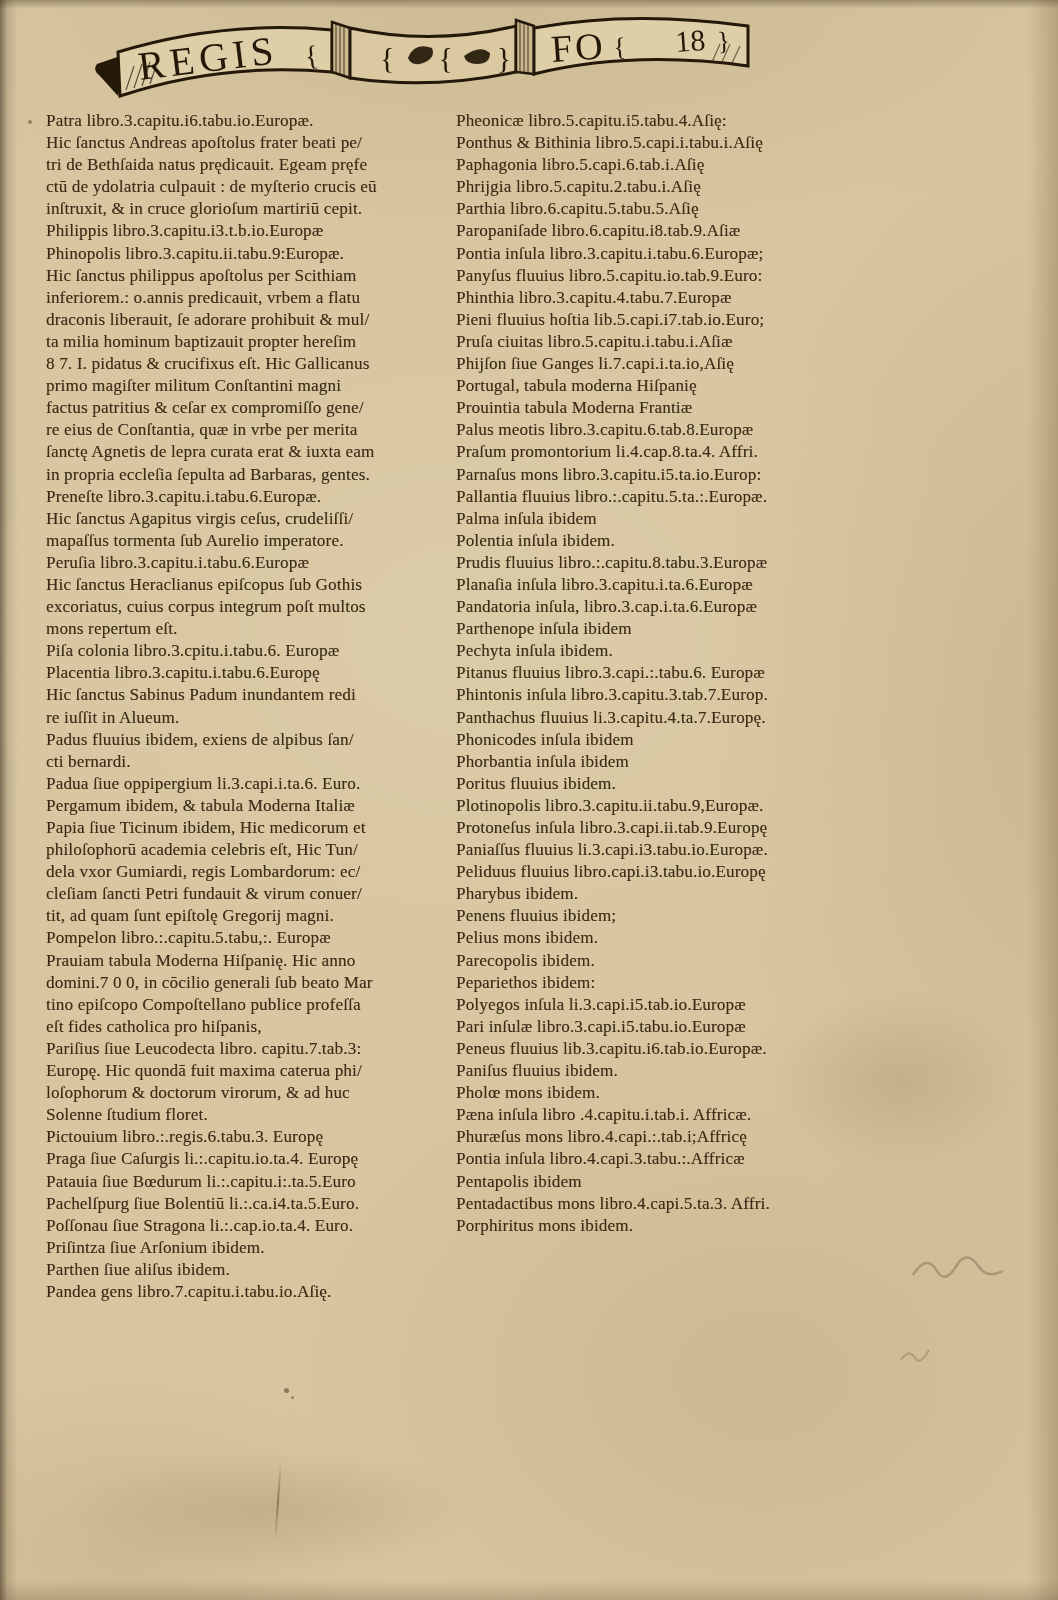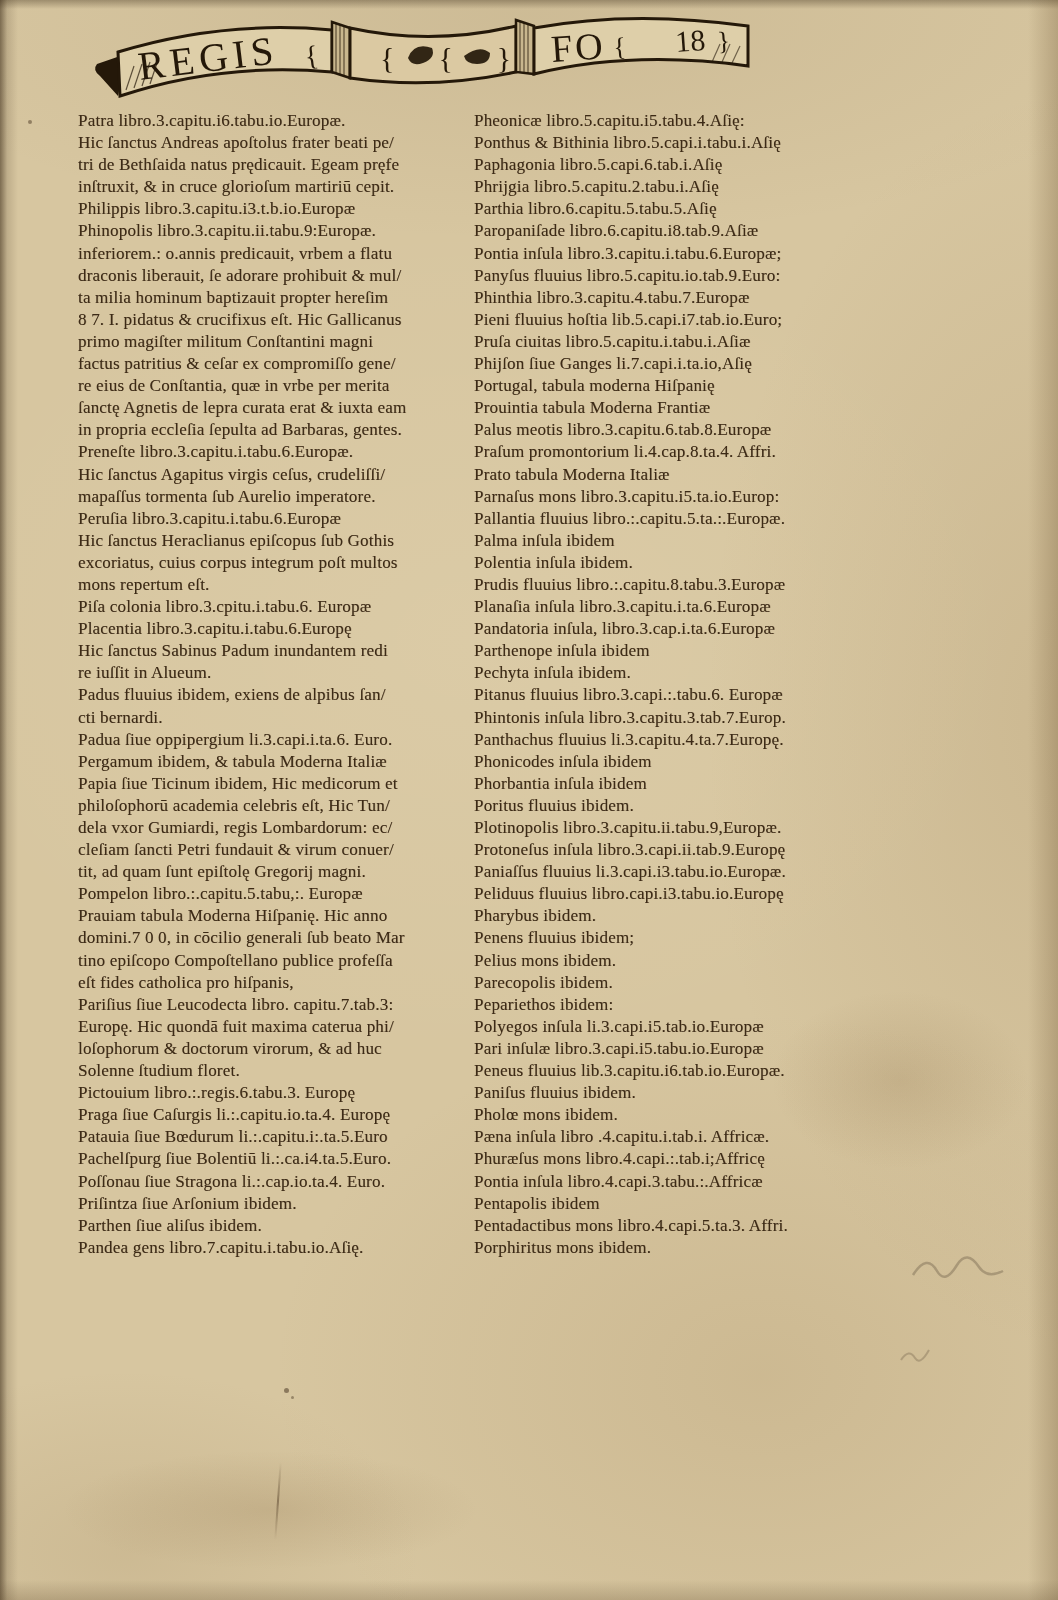--- a/index.html
+++ b/index.html
@@ -26,22 +26,22 @@
     background:linear-gradient(0deg, rgba(95,74,46,0.25), rgba(95,74,46,0));}
 
   .banner{position:absolute;left:92px;top:4px;width:660px;height:100px;}
   .banner svg{display:block;}
   .banner text{
     font-family:"Liberation Serif","DejaVu Serif",serif;
     fill:#241809;
   }
 
   .col{position:absolute;top:110px;color:#3c2a16;}
-  .left-col{left:46px;width:410px;margin-left:32px;}
-  .right-col{left:474px;width:430px;}
+  .left-col{left:46px;width:410px;}
+  .right-col{left:456px;width:430px;}
   .line{
     font-size:17px;line-height:22.1px;height:22.1px;white-space:nowrap;
     letter-spacing:0.2px;
     text-shadow:0.4px 0.4px 0 rgba(62,42,22,0.35);
   }
 
   .speck{position:absolute;border-radius:50%;background:rgba(56,38,20,0.8);}
   .speck-a{left:28px;top:120px;width:4px;height:4px;opacity:.55;}
   .speck-b{left:284px;top:1388px;width:5px;height:5px;opacity:.6;}
   .speck-c{left:291px;top:1396px;width:3px;height:3px;opacity:.5;}
@@ -116,27 +116,29 @@
   </div>
 
   <div class="col left-col">
 
       <div class="line">Patra libro.3.capitu.i6.tabu.io.Europæ.</div>
 
       <div class="line">Hic ſanctus Andreas apoſtolus frater beati pe/</div>
 
       <div class="line">tri de Bethſaida natus prędicauit. Egeam pręfe</div>
 
+      <div class="line">ctū de ydolatria culpauit : de myſterio crucis eū</div>
 
       <div class="line">inſtruxit, &amp; in cruce glorioſum martiriū cepit.</div>
 
       <div class="line">Philippis libro.3.capitu.i3.t.b.io.Europæ</div>
 
       <div class="line">Phinopolis libro.3.capitu.ii.tabu.9:Europæ.</div>
 
+      <div class="line">Hic ſanctus philippus apoſtolus per Scithiam</div>
 
       <div class="line">inferiorem.: o.annis predicauit, vrbem a flatu</div>
 
       <div class="line">draconis liberauit, ſe adorare prohibuit &amp; mul/</div>
 
       <div class="line">ta milia hominum baptizauit propter hereſim</div>
 
 
       <div class="line">8 7. I. pidatus &amp; crucifixus eſt. Hic Gallicanus</div>
 
@@ -253,21 +255,20 @@
 
       <div class="line">Portugal, tabula moderna Hiſpanię</div>
 
       <div class="line">Prouintia tabula Moderna Frantiæ</div>
 
 
       <div class="line">Palus meotis libro.3.capitu.6.tab.8.Europæ</div>
 
       <div class="line">Praſum promontorium li.4.cap.8.ta.4. Affri.</div>
 
-      <div class="line">Prato tabula Moderna Italiæ</div>
 
       <div class="line">Parnaſus mons libro.3.capitu.i5.ta.io.Europ:</div>
 
       <div class="line">Pallantia fluuius libro.:.capitu.5.ta.:.Europæ.</div>
 
       <div class="line">Palma inſula ibidem</div>
 
       <div class="line">Polentia inſula ibidem.</div>
 
       <div class="line">Prudis fluuius libro.:.capitu.8.tabu.3.Europæ</div>

